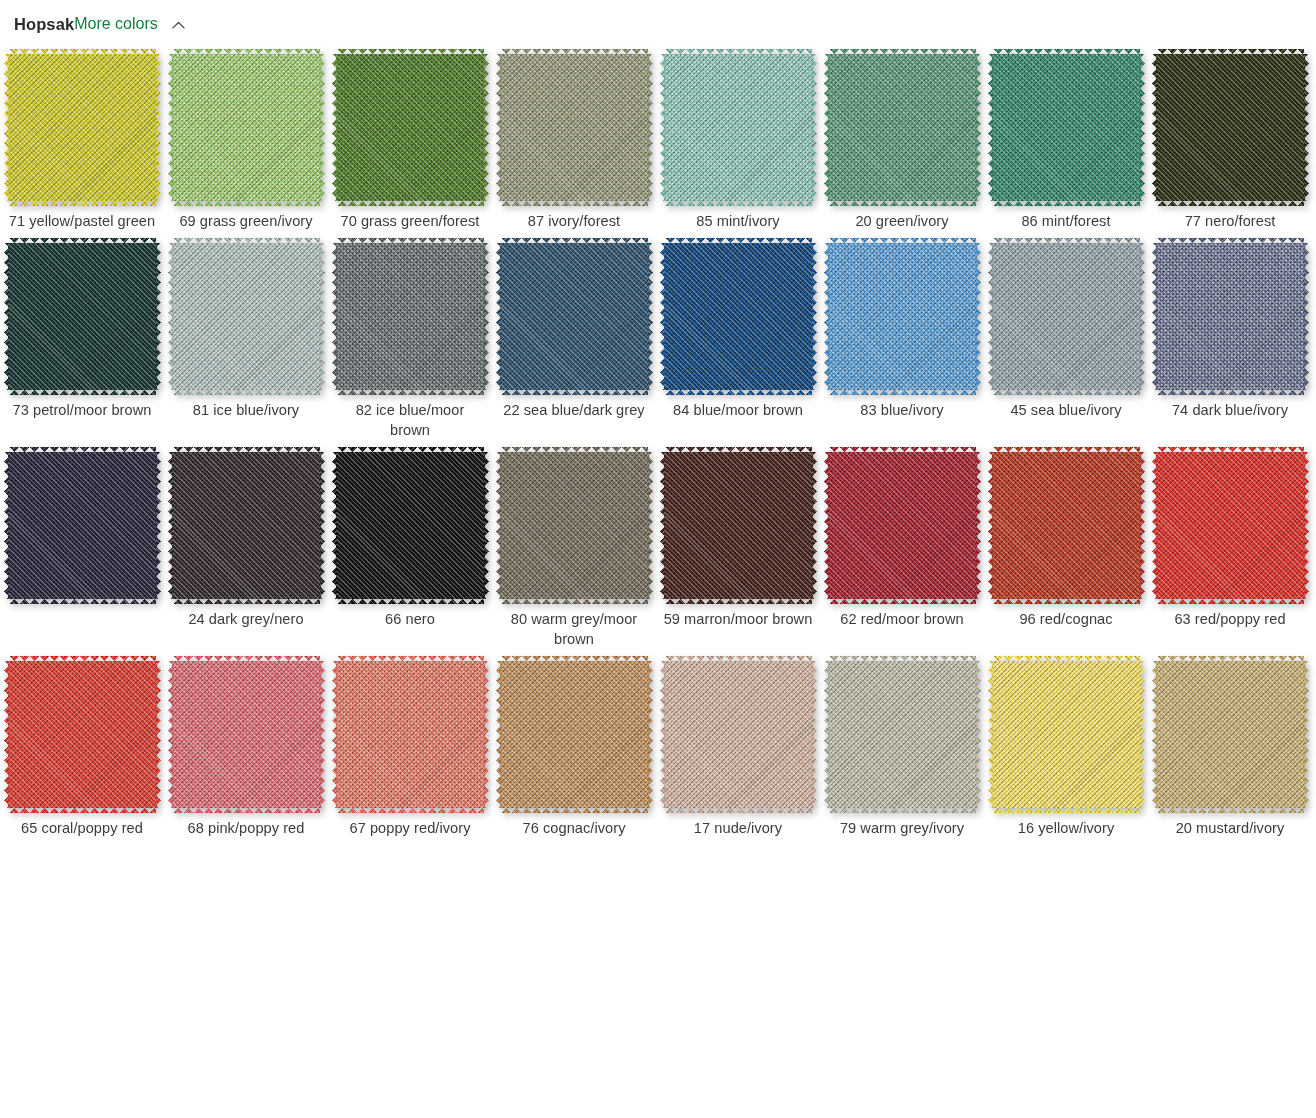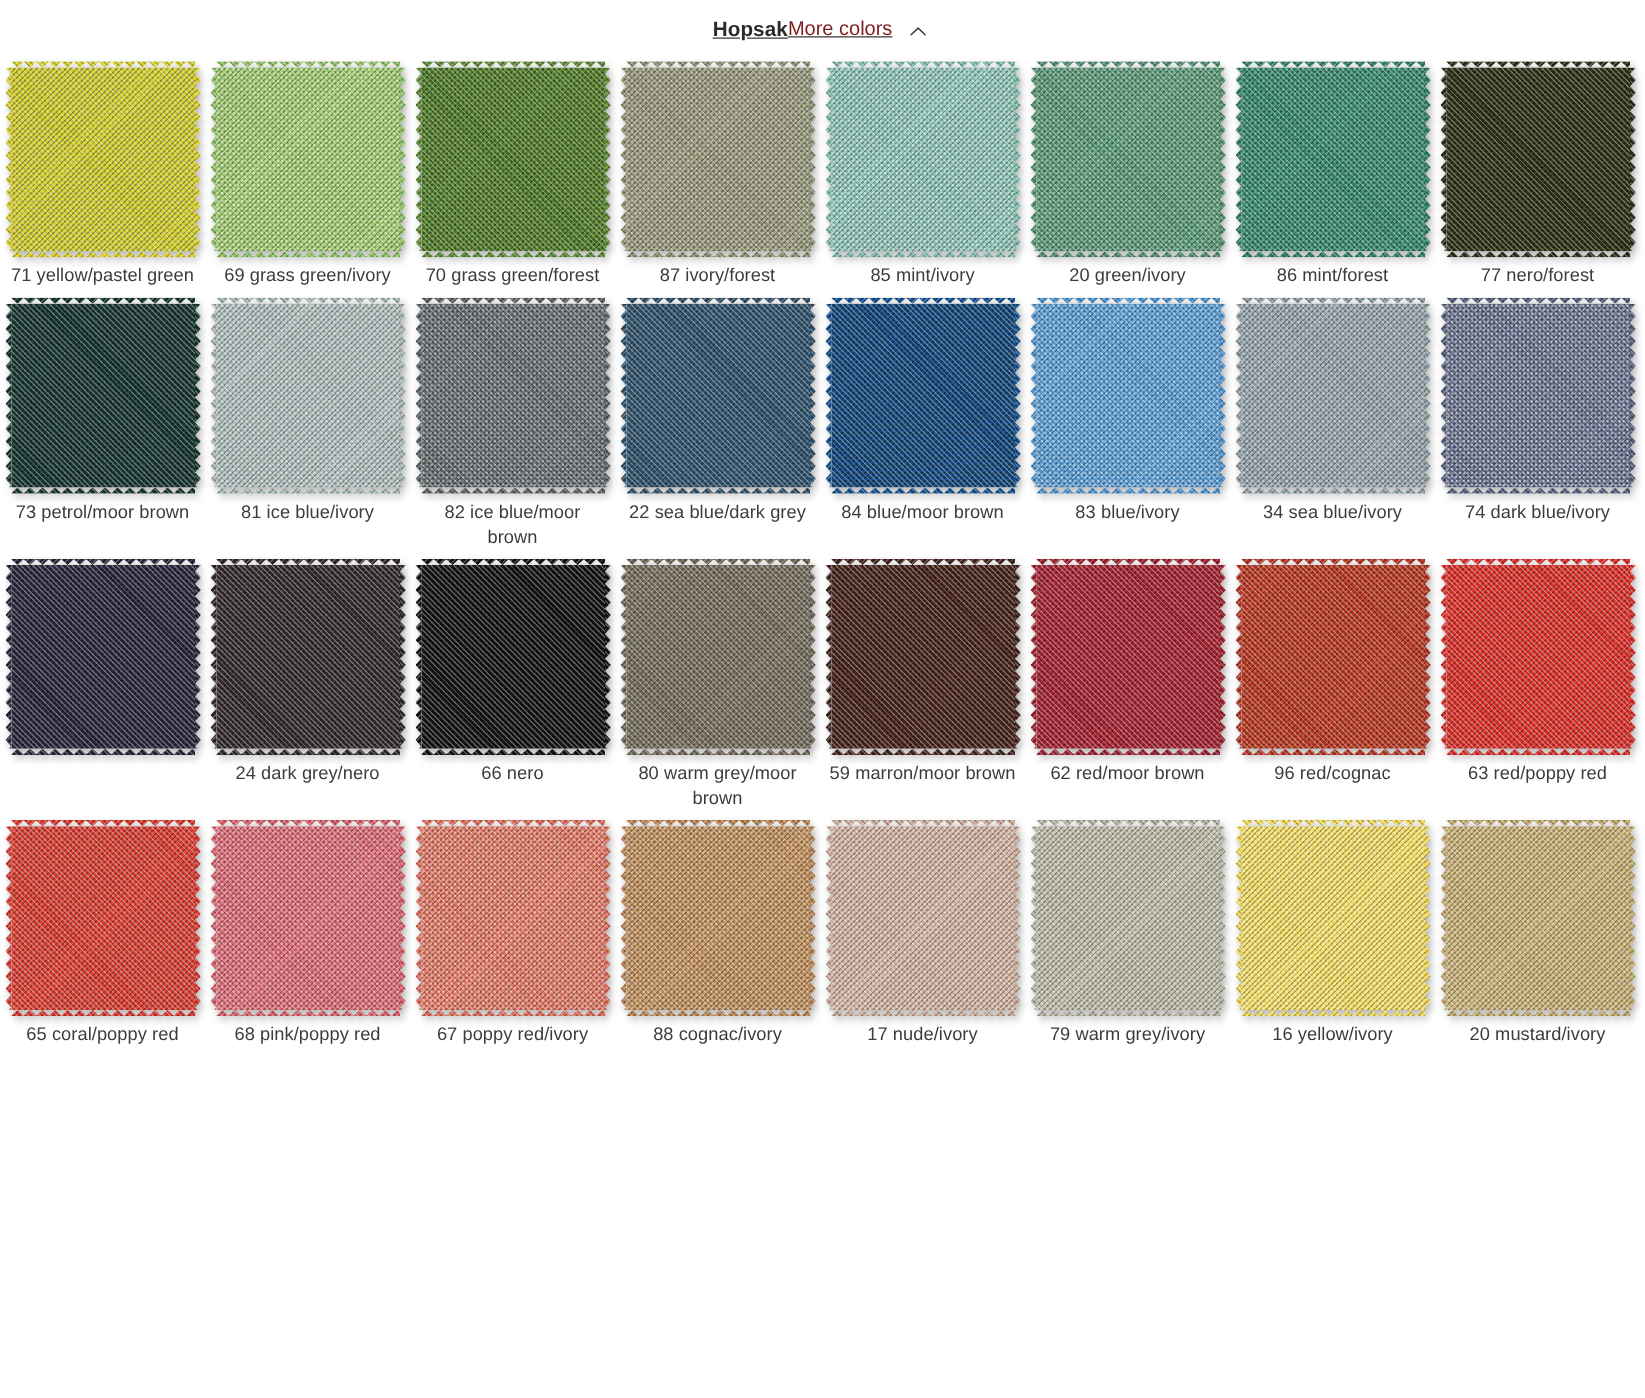--- a/index.html
+++ b/index.html
@@ -13,37 +13,36 @@
     min-height: 1118px;
     font-family: "Liberation Sans", "DejaVu Sans", sans-serif;
     color: #3a3a3a;
     -webkit-font-smoothing: antialiased;
   }
 
   
   .header {
     display: flex;
     align-items: center;
-    justify-content: center;
+    justify-content: flex-start;
     padding: 8px 14px 0 14px;
     height: 40px;
-    text-decoration: underline;
   }
   .header-title {
     font-size: 16.5px;
     font-weight: 600;
     letter-spacing: .1px;
     color: #2b2b2b;
   }
   .more-colors {
     display: flex;
     align-items: center;
     gap: 13px;
     font-size: 16px;
-    color: #7f1d1d;
+    color: #15803d;
     cursor: pointer;
     user-select: none;
     padding-right: 4px;
   }
   .chevron {
     display: inline-block;
     width: 15px; height: 15px;
     position: relative;
     top: 1px;
   }
@@ -420,21 +419,21 @@
         <div class="edge edge-b">
           <div class="edge-inner"></div>
         </div>
         <div class="edge edge-l">
           <div class="edge-inner"></div>
         </div>
         <div class="edge edge-r">
           <div class="edge-inner"></div>
         </div>
       </div>
-      <div class="swatch-label">34 sea blue/ivory</div>
+      <div class="swatch-label">45 sea blue/ivory</div>
     </div>
     <div class="swatch-cell">
       <div class="tile-wrap" style="--yarn1: #555f7c; --yarn2: #b6bcce;">
         <div class="tile"></div>
         <div class="edge edge-t">
           <div class="edge-inner"></div>
         </div>
         <div class="edge edge-b">
           <div class="edge-inner"></div>
         </div>
@@ -653,21 +652,21 @@
         <div class="edge edge-b">
           <div class="edge-inner"></div>
         </div>
         <div class="edge edge-l">
           <div class="edge-inner"></div>
         </div>
         <div class="edge edge-r">
           <div class="edge-inner"></div>
         </div>
       </div>
-      <div class="swatch-label">88 cognac/ivory</div>
+      <div class="swatch-label">76 cognac/ivory</div>
     </div>
     <div class="swatch-cell">
       <div class="tile-wrap" style="--yarn1: #cbab99; --yarn2: #e2cbbb;">
         <div class="tile"></div>
         <div class="edge edge-t">
           <div class="edge-inner"></div>
         </div>
         <div class="edge edge-b">
           <div class="edge-inner"></div>
         </div>

